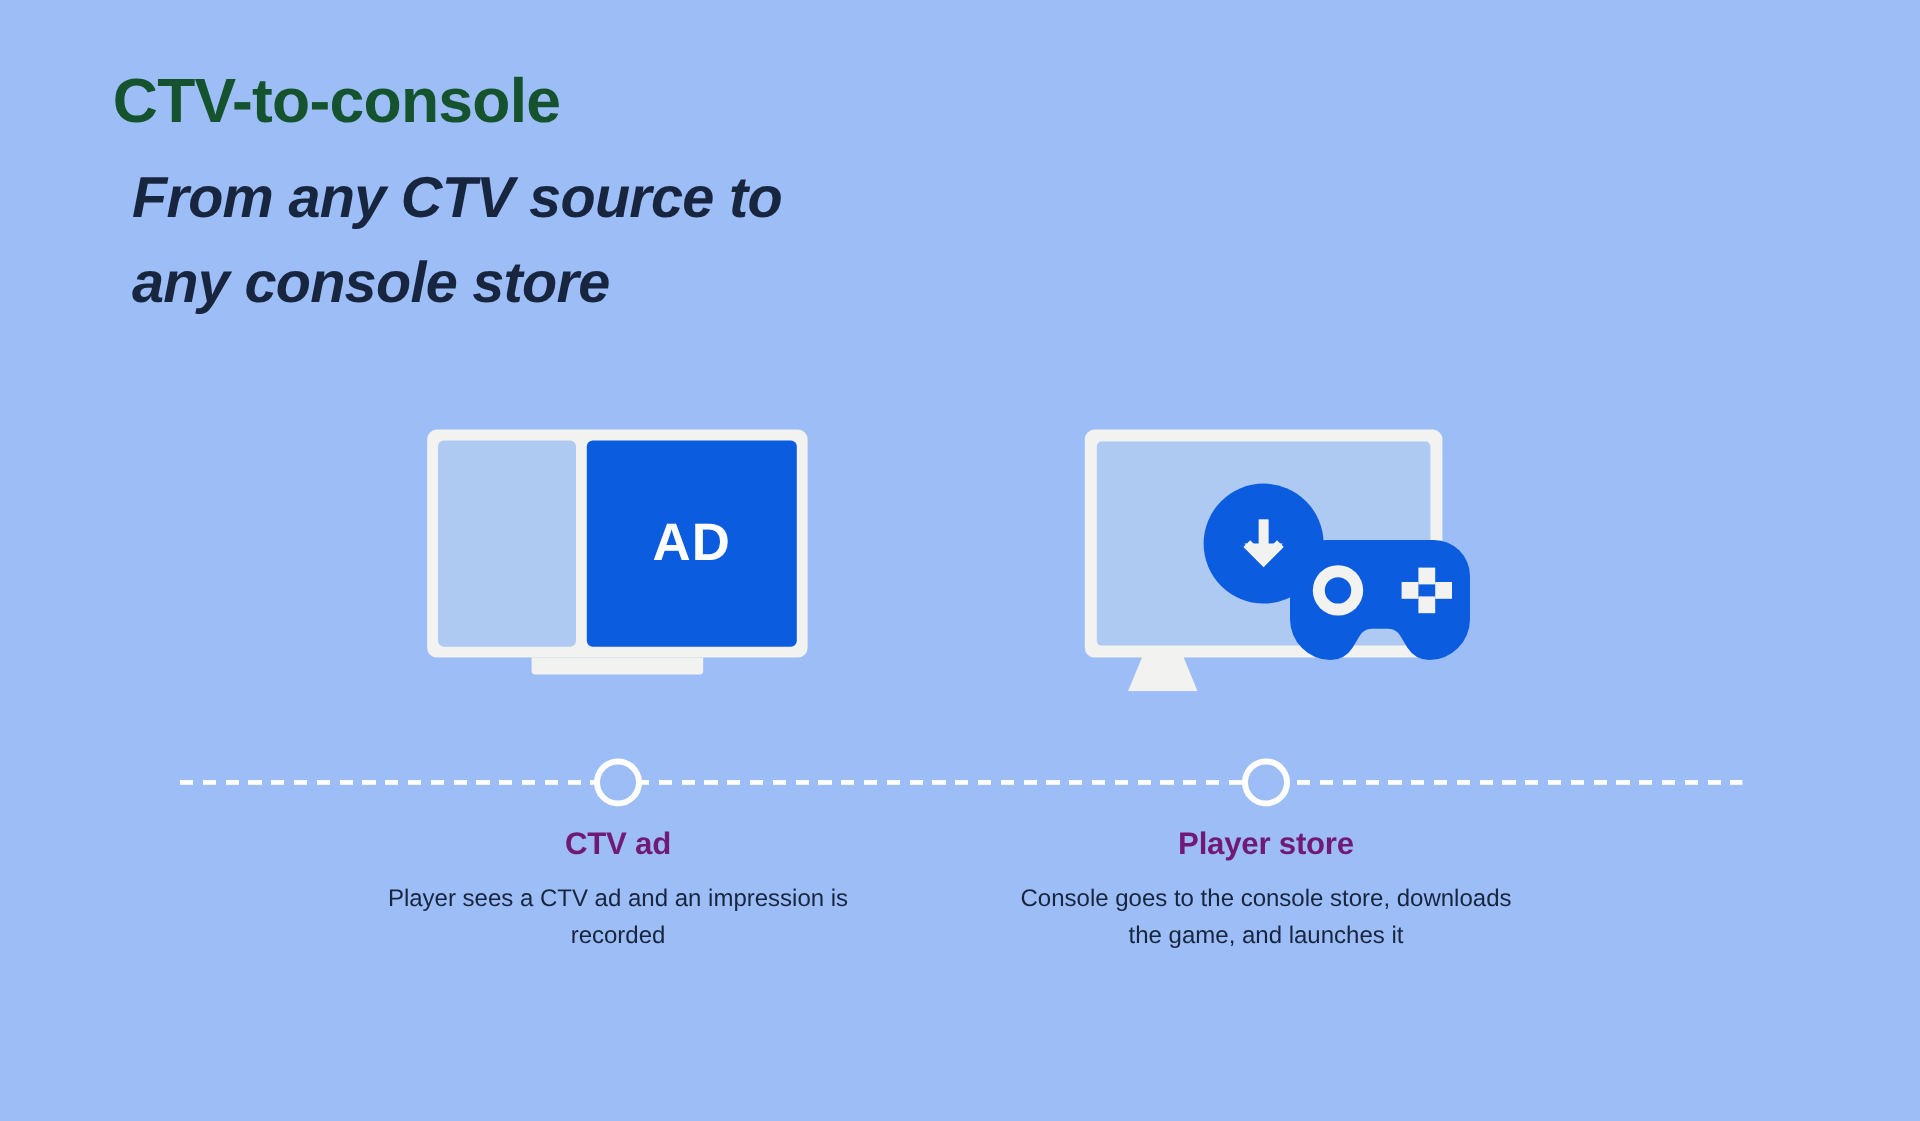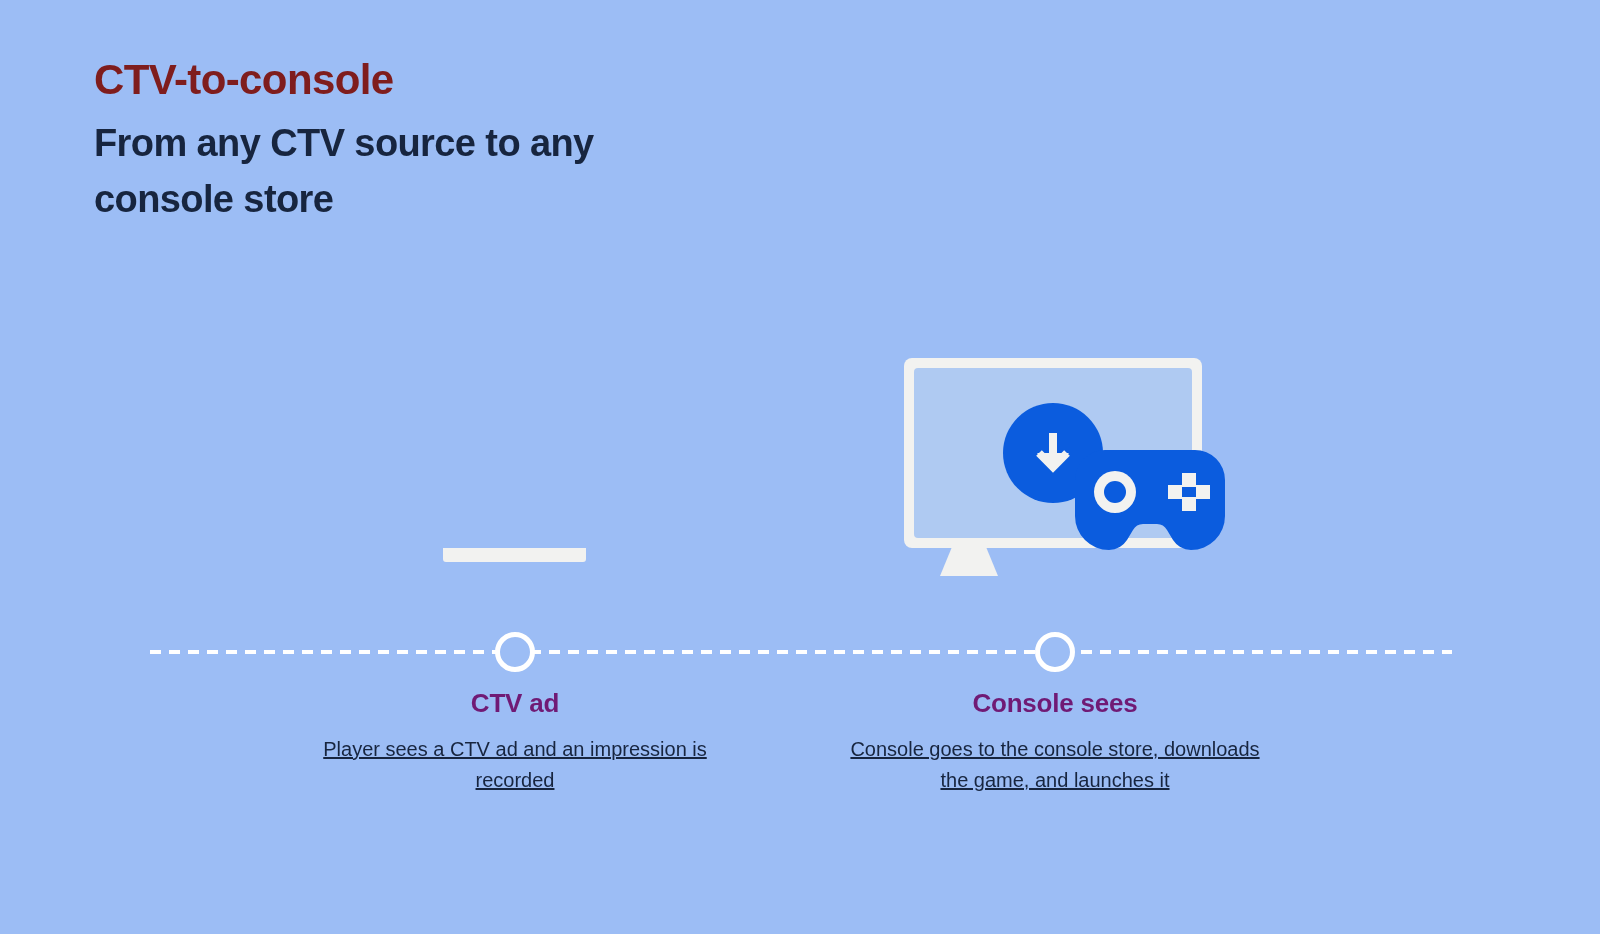--- a/index.html
+++ b/index.html
@@ -21,35 +21,36 @@
   }
 
   
   .heading-block {
     position: absolute;
     left: 94px;
     top: 56px;
     width: 760px;
   }
   .eyebrow {
-    font-size: 42px;
-    font-weight: 700;
-    color: #7f1d1d;
+    font-size: 52px;
+    font-weight: 700;
+    color: #14532d;
     letter-spacing: -0.6px;
     line-height: 1.12;
     margin: 0 0 12px 0;
   }
   .headline {
-    font-size: 38px;
+    font-size: 48px;
     font-weight: 700;
     color: #17253f;
     letter-spacing: -0.6px;
     line-height: 1.48;
-    margin: 0;
+    margin: 16px;
     max-width: 560px;
+    font-style: italic;
   }
 
   
   .steps {
     position: absolute;
     left: 0;
     top: 330px;
     width: 1600px;
   }
 
@@ -109,21 +110,20 @@
   .step-desc {
     position: absolute;
     top: 404px;
     width: 430px;
     left: 15px;
     text-align: center;
     font-size: 20px;
     font-weight: 400;
     color: #17253f;
     line-height: 1.55;
-    text-decoration: underline;
   }
 
   
   .tv {
     position: absolute;
     left: 71px;
     top: 28px;
     width: 317px;
     height: 190px;
     background: #f2f2f0;
@@ -221,20 +221,26 @@
     <h1 class="headline">From any CTV source to any console store</h1>
   </div>
 
   <div class="steps">
 
     <div class="timeline"></div>
 
     <div class="step step-a">
       <div class="art">
         <div class="tv-base"></div>
+        <div class="tv">
+          <div class="tv-panel-left"></div>
+          <div class="tv-panel-right">
+            <span class="ad-text">AD</span>
+          </div>
+        </div>
       </div>
     </div>
 
     <div class="step step-b">
       <div class="art">
 
         <svg class="monitor-stand" width="74" height="34" viewBox="0 0 74 34">
           <polygon points="22,0 52,0 66,34 8,34" fill="#f2f2f0"></polygon>
         </svg>
 
@@ -265,17 +271,17 @@
 
       </div>
     </div>
 
     <div class="marker marker-a"></div>
     <div class="marker marker-b"></div>
 
     <div class="step-label" style="left:285px;">CTV ad</div>
     <div class="step-desc" style="left:300px;">Player sees a CTV ad and an impression is recorded</div>
 
-    <div class="step-label" style="left:825px;">Console sees</div>
+    <div class="step-label" style="left:825px;">Player store</div>
     <div class="step-desc" style="left:840px;">Console goes to the console store, downloads the game, and launches it</div>
 
   </div>
 </div>
 
 </body></html>

